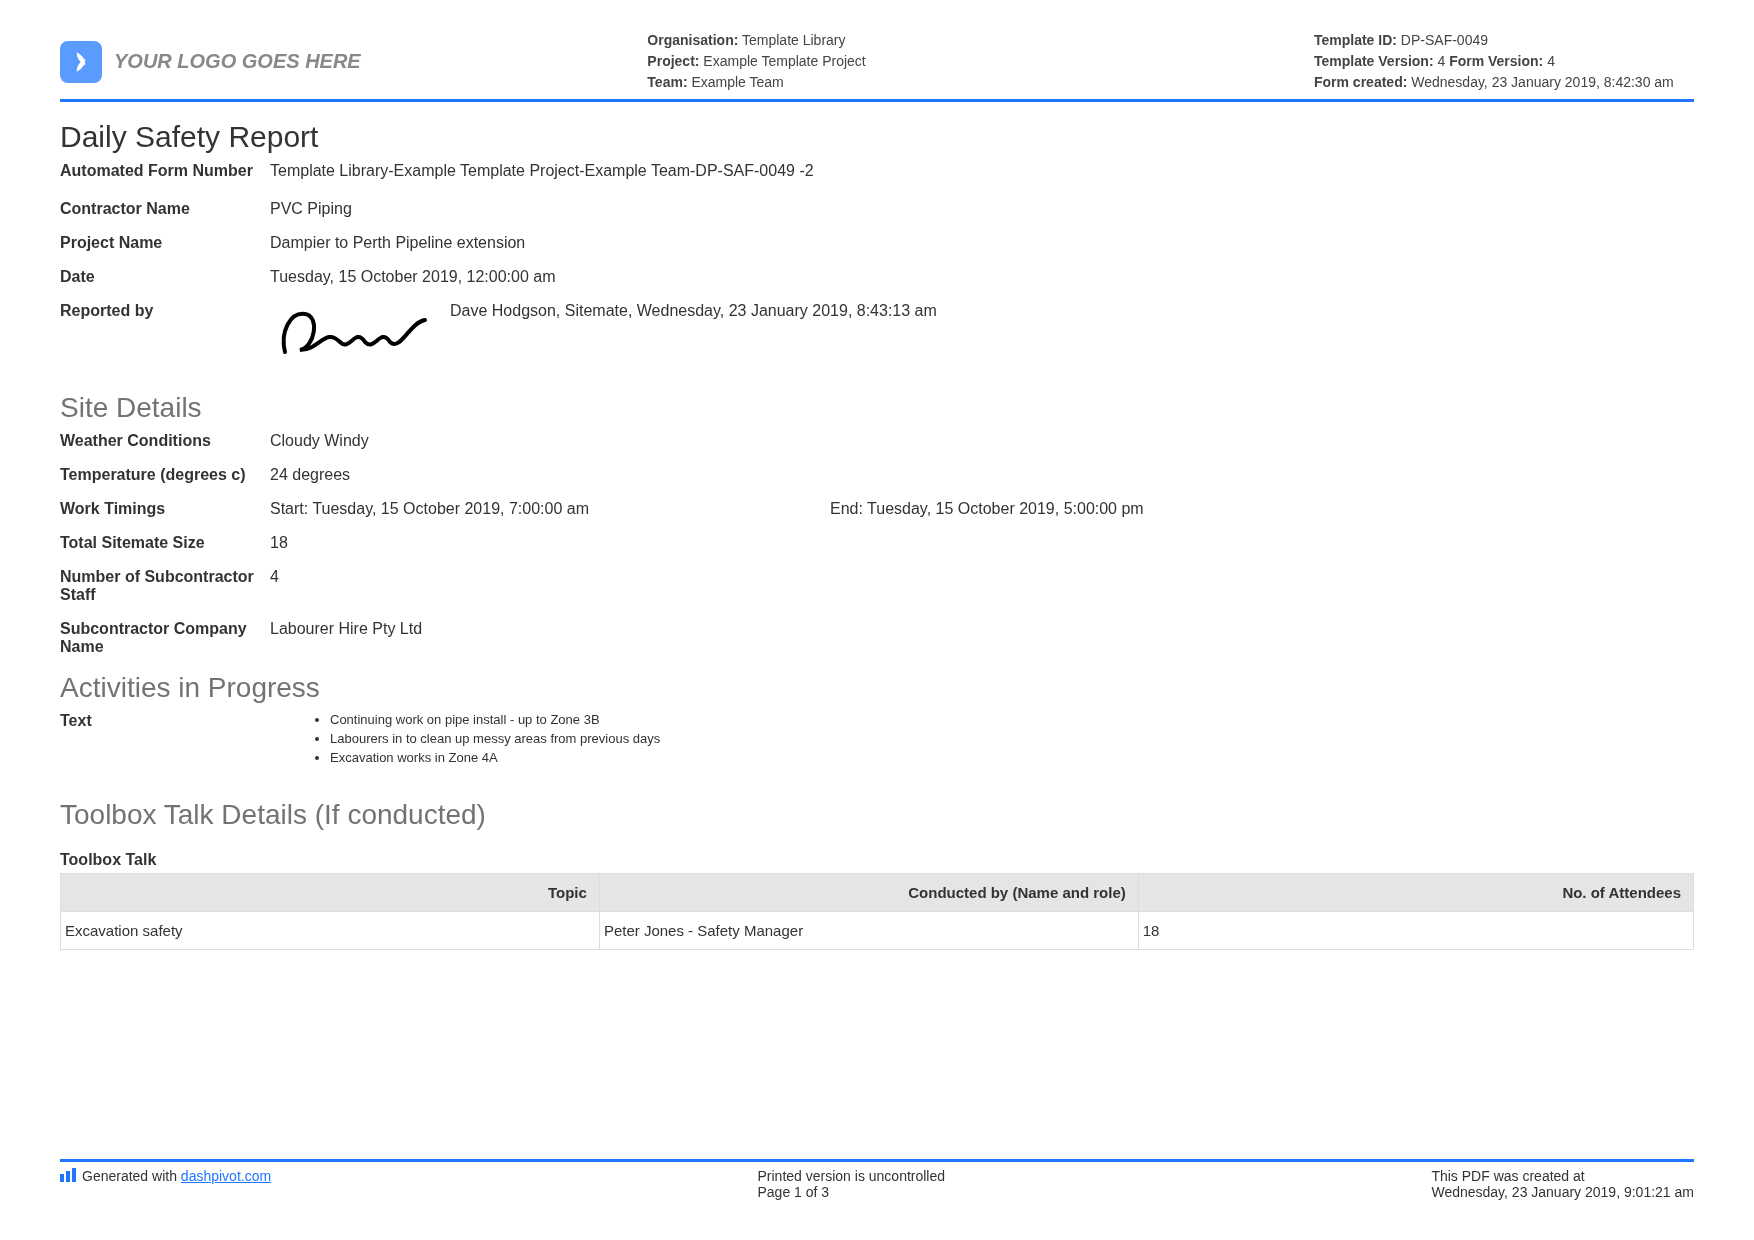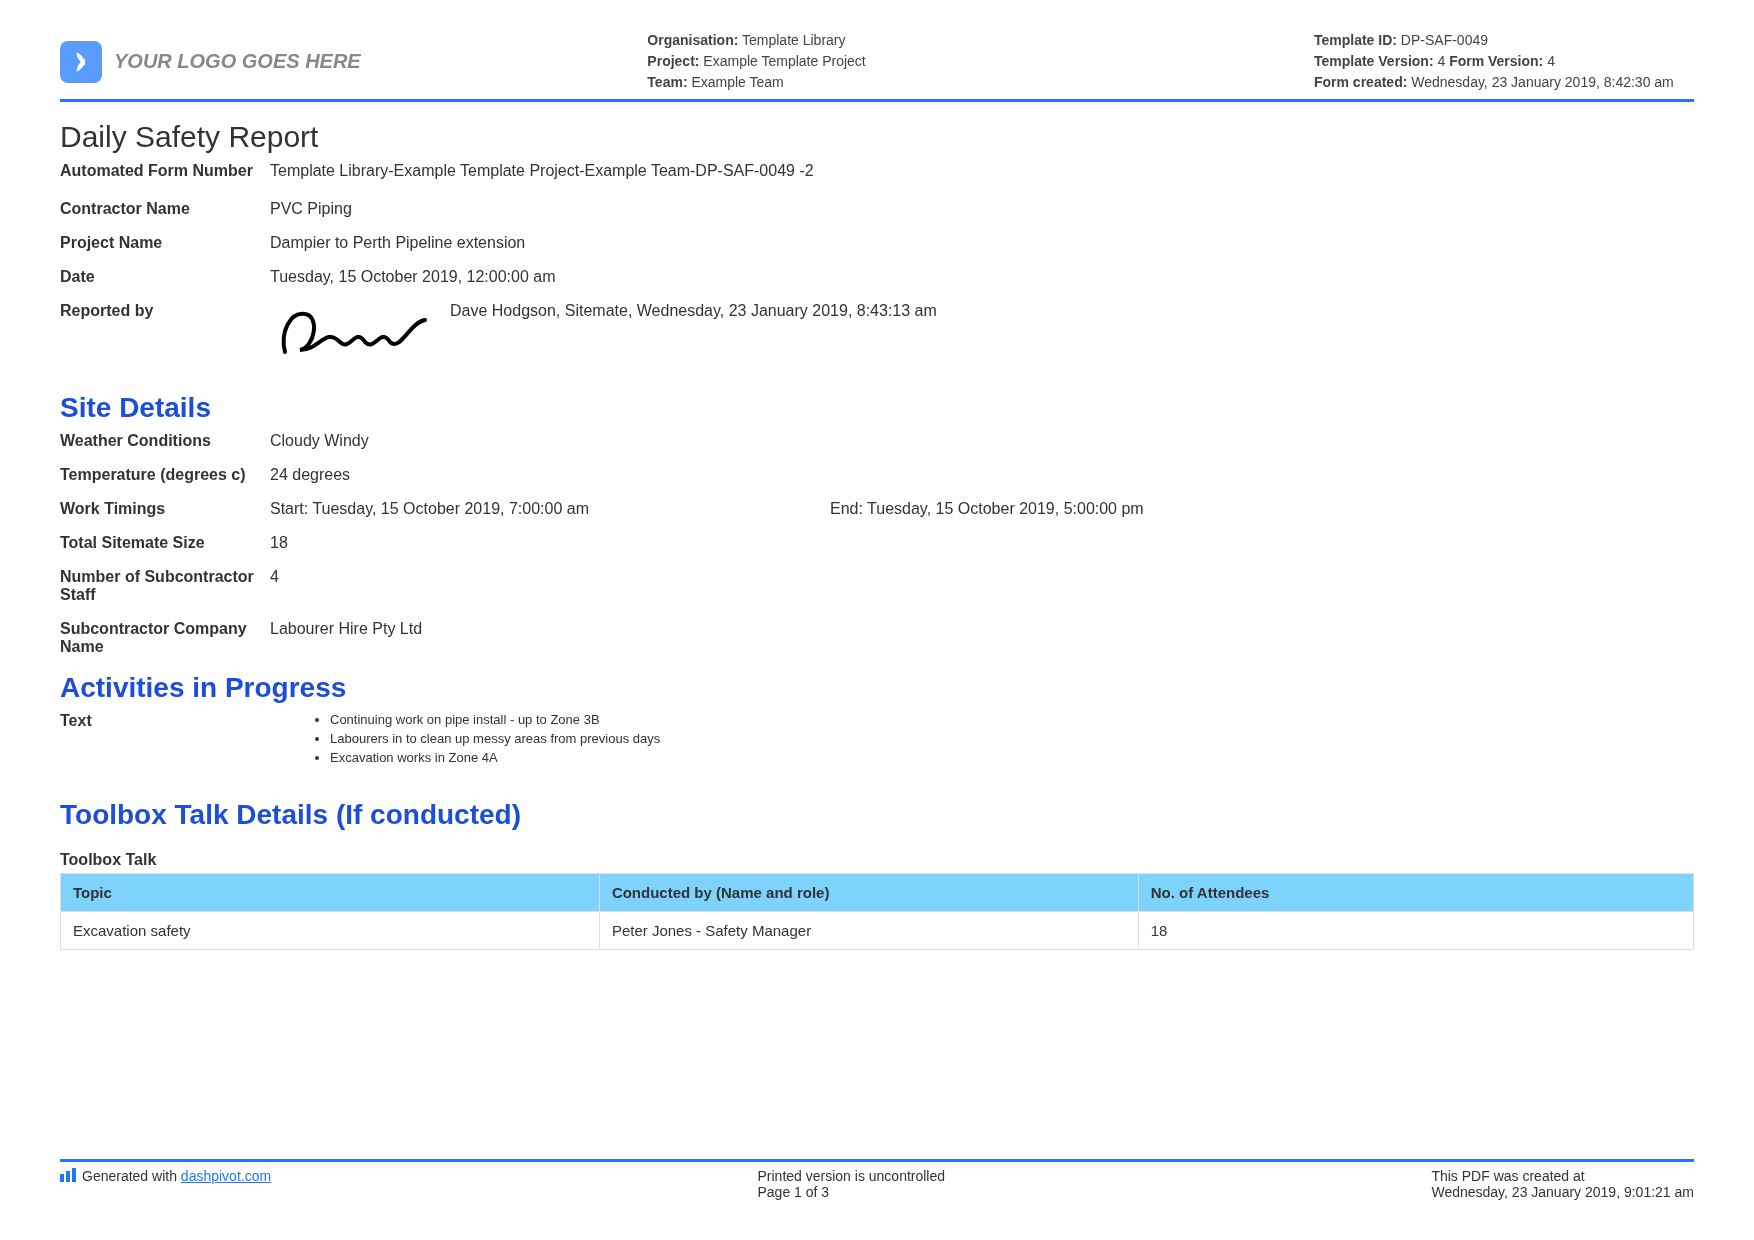--- a/index.html
+++ b/index.html
@@ -62,22 +62,22 @@
     width: 210px;
     font-weight: bold;
     color: #333;
     flex-shrink: 0;
   }
   .field-value {
     flex: 1;
   }
   .section-h {
     font-size: 28px;
-    font-weight: bold;
-    color: #1d4ed8;
+    font-weight: normal;
+    color: #737373;
     margin-top: 30px;
     margin-bottom: 8px;
   }
   .timings-row { display:flex; }
   .timings-row .field-value { flex: 0 0 520px; }
   .timings-end { margin-left: 40px; }
   .activities-row { display:flex; align-items:flex-start; margin-top:8px; }
   .activities-row .field-label { width:250px; }
   ul.bullets { list-style: disc; margin-left: 20px; }
   ul.bullets li { font-size:13px; color:#333; margin-bottom:4px; }
@@ -86,28 +86,28 @@
     font-size: 16px;
     margin-top: 20px;
     margin-bottom: 4px;
   }
   table.tb {
     width: 100%;
     border-collapse: collapse;
     font-size: 15px;
   }
   table.tb th {
-    background: #7dd3fc;
-    text-align: left;
+    background: #e5e5e5;
+    text-align: right;
     font-weight: bold;
     padding: 10px 12px;
     border: 1px solid #ddd;
   }
   table.tb td {
-    padding: 10px 12px;
+    padding: 10px 4px;
     border: 1px solid #ddd;
   }
   .footer {
     position: absolute;
     left: 60px;
     right: 60px;
     bottom: 40px;
     border-top: 3px solid #2176ff;
     padding-top: 6px;
     display: flex;

